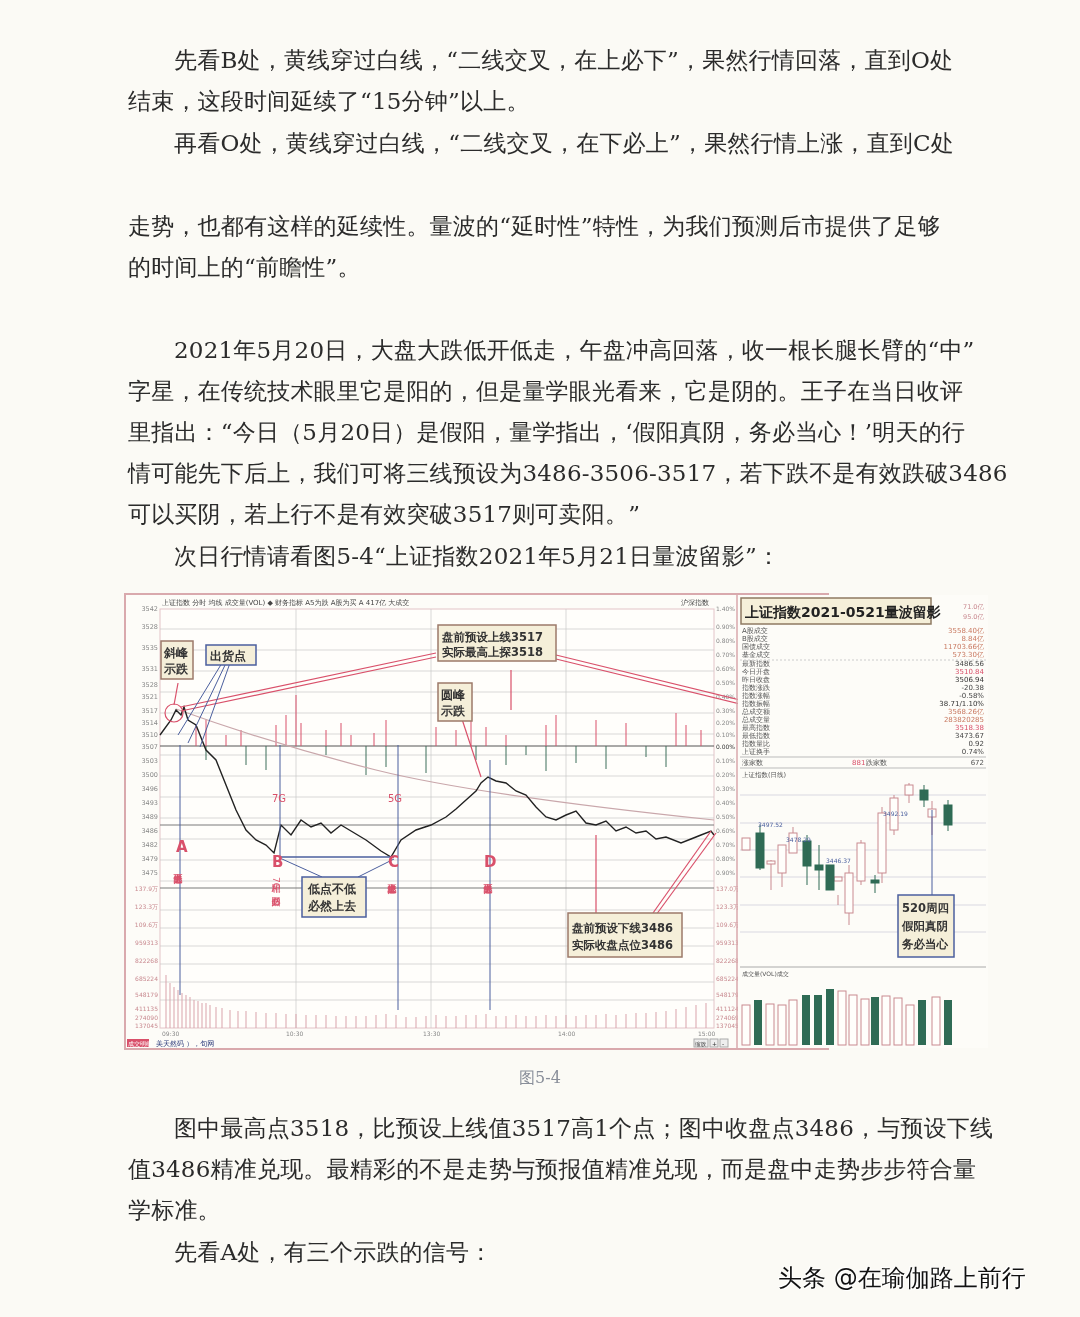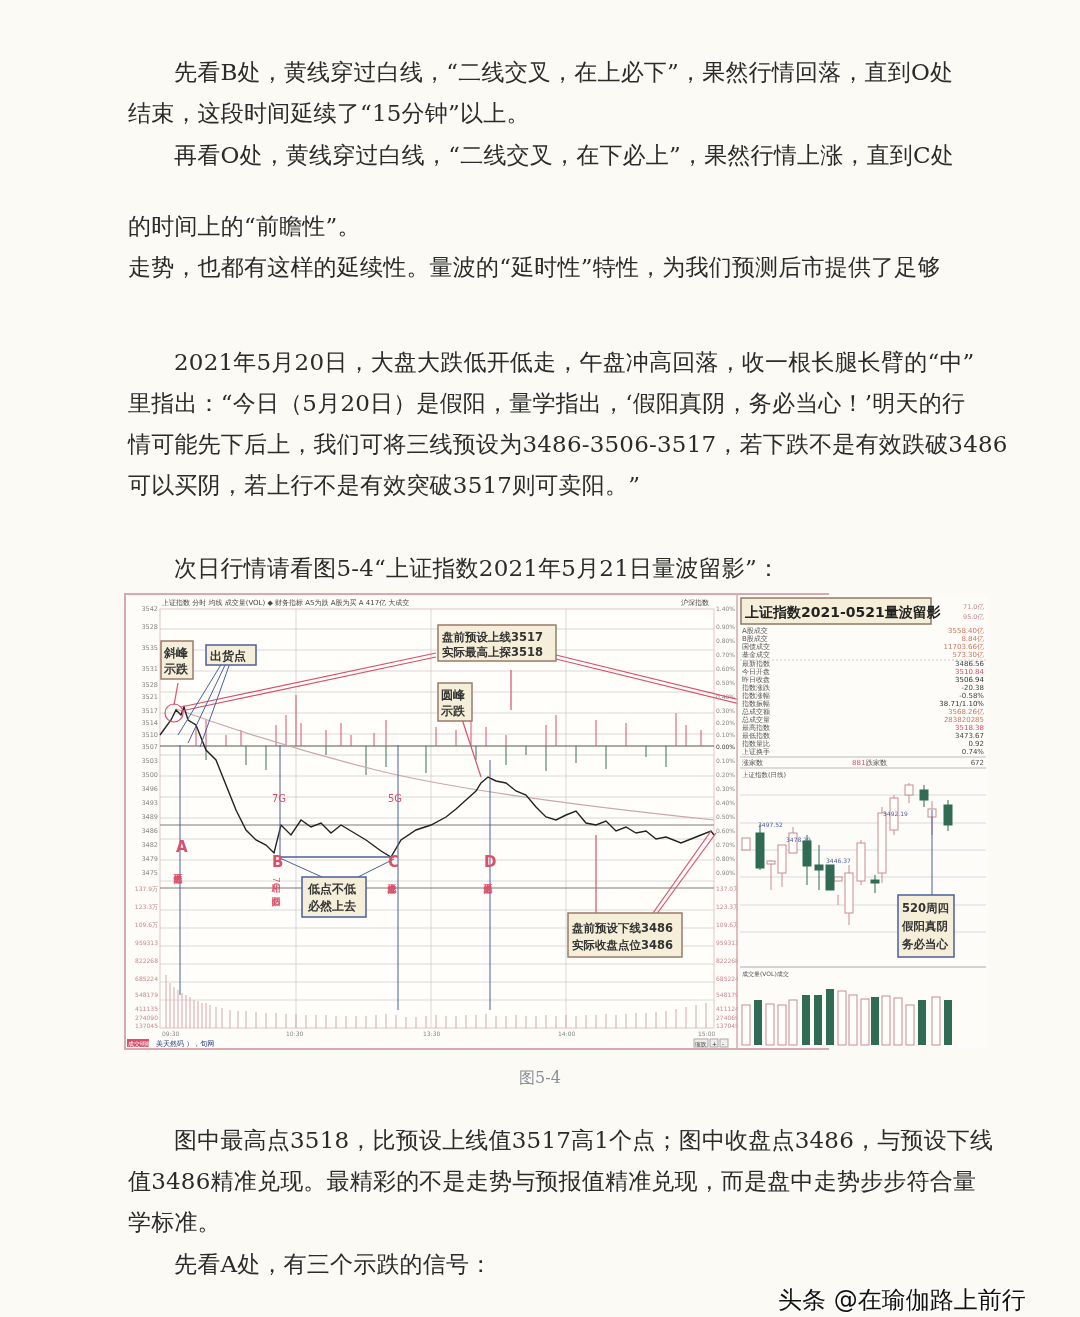--- a/index.html
+++ b/index.html
@@ -1,43 +1,44 @@
 <!DOCTYPE html>
 <html><head>
 <meta charset="utf-8">
 <style>
   html,body{margin:0;padding:0;}
   body{width:1080px;height:1317px;background:#fbfaf5;position:relative;overflow:hidden;
        font-family:"DejaVu Serif","Liberation Serif",serif;color:#2b2b2b;}
   .para{position:absolute;left:128px;width:862px;font-size:23px;line-height:41px;letter-spacing:0.2px;}
   .para .ln{display:block;white-space:nowrap;}
-  .ind{padding-left:46px;margin-top:12px;}
+  .ind{padding-left:46px;}
   #figure{position:absolute;left:124px;top:593px;width:705px;height:457px;background:#fdfcf8;border:2px solid #d9a9ad;box-sizing:border-box;}
   #fig-caption{position:absolute;left:0;width:1080px;top:1068px;text-align:center;font-size:16px;color:#8a8f9a;}
   #watermark{position:absolute;left:778px;top:1262px;font-family:"DejaVu Sans",sans-serif;font-size:24px;color:#111;
-             text-shadow:1px 1px 0 #fff,-1px -1px 0 #fff;margin-top:22px;}
+             text-shadow:1px 1px 0 #fff,-1px -1px 0 #fff;}
   svg text{font-family:"DejaVu Sans","Liberation Sans",sans-serif;}
   .cn-label{font-family:"DejaVu Sans",sans-serif;font-weight:bold;}
 </style>
 </head>
 <body>
 
 <div class="para" style="top:40px;">
   <span class="ln ind">先看B处，黄线穿过白线，“二线交叉，在上必下”，果然行情回落，直到O处</span>
   <span class="ln">结束，这段时间延续了“15分钟”以上。</span>
 </div>
 <div class="para" style="top:123px;">
   <span class="ln ind">再看O处，黄线穿过白线，“二线交叉，在下必上”，果然行情上涨，直到C处</span>
 </div>
 <div class="para" style="top:206px;">
+  <span class="ln">走势，也都有这样的延续性。量波的“延时性”特性，为我们预测后市提供了足够</span>
   <span class="ln">的时间上的“前瞻性”。</span>
-  <span class="ln">走势，也都有这样的延续性。量波的“延时性”特性，为我们预测后市提供了足够</span>
 </div>
 <div class="para" style="top:330px;">
   <span class="ln ind">2021年5月20日，大盘大跌低开低走，午盘冲高回落，收一根长腿长臂的“中”</span>
+  <span class="ln">字星，在传统技术眼里它是阳的，但是量学眼光看来，它是阴的。王子在当日收评</span>
   <span class="ln">里指出：“今日（5月20日）是假阳，量学指出，‘假阳真阴，务必当心！’明天的行</span>
   <span class="ln">情可能先下后上，我们可将三线预设为3486-3506-3517，若下跌不是有效跌破3486</span>
   <span class="ln">可以买阴，若上行不是有效突破3517则可卖阳。”</span>
 </div>
 <div class="para" style="top:536px;">
   <span class="ln ind">次日行情请看图5-4“上证指数2021年5月21日量波留影”：</span>
 </div>
 
 <div id="figure">
   <svg width="862" height="453" viewBox="0 0 862 453">

